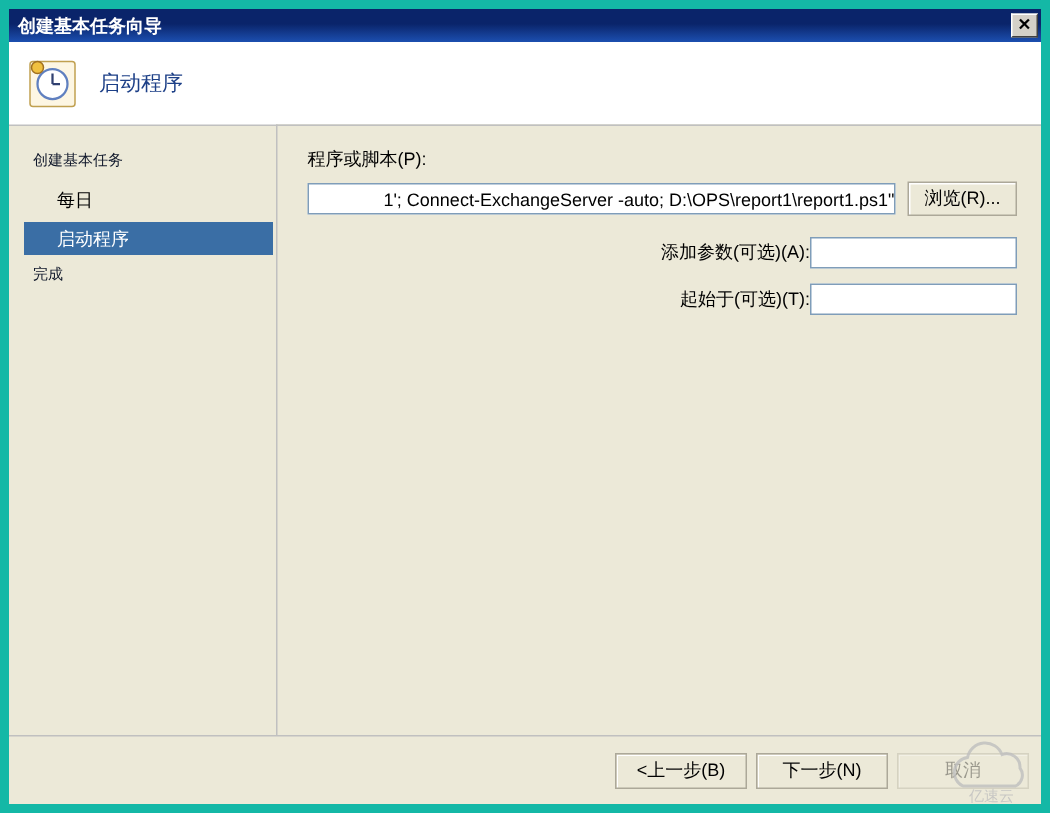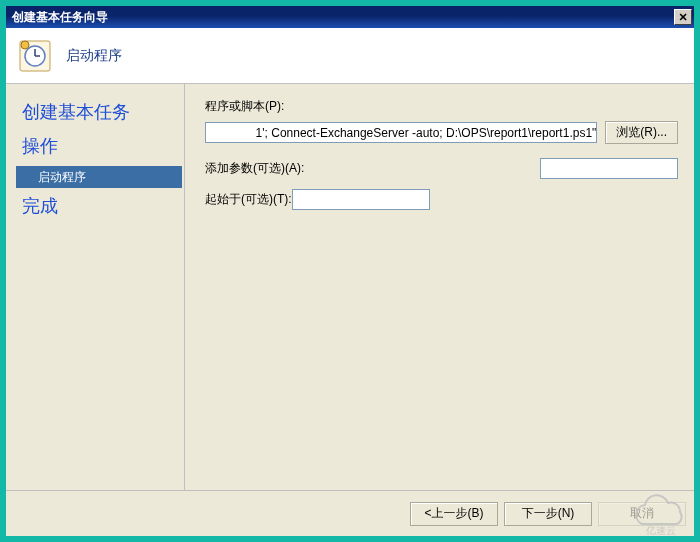--- a/index.html
+++ b/index.html
@@ -57,22 +57,22 @@
     flex: 1;
     display:flex;
     background: #ece9d8;
     position: relative;
   }
   .sidebar {
     width: 178px;
     padding: 14px 0px 14px 8px;
   }
   .side-heading {
-    color: #1d4ed8;
-    font-size: 18px;
+    color: #0f172a;
+    font-size: 10px;
     margin: 0 0 6px 2px;
     padding: 2px 6px;
     font-family: Liberation Serif, serif;
   }
   .side-item {
     color: #000;
     font-size: 12px;
     padding: 2px 6px 2px 24px;
     margin-bottom: 4px;
     line-height: 18px;
@@ -159,41 +159,41 @@
         <circle cx="7" cy="6" r="4" fill="#f0c040" stroke="#a07020"></circle>
       </svg>
     </div>
     <div class="header-title">启动程序</div>
   </div>
 
   <div class="body-area">
 
     <div class="sidebar">
       <div class="side-heading">创建基本任务</div>
-      <div class="side-heading">操作</div>
+      <div class="side-item">每日</div>
       <div class="side-item selected">启动程序</div>
       <div class="side-heading">完成</div>
     </div>
 
     <div class="main">
 
       <div class="row" style="margin-bottom:6px;">
         <span class="lbl">程序或脚本(P):</span>
       </div>
       <div class="row">
         <input type="text" class="txt txt-script" value="1'; Connect-ExchangeServer -auto; D:\OPS\report1\report1.ps1&quot;" style="">
         <button class="browse-btn">浏览(R)...</button>
       </div>
 
-      <div class="row" style="margin-top:14px; justify-content:space-between;gap:29px;">
+      <div class="row" style="margin-top:14px; justify-content:flex-end;">
         <span class="lbl" style="width:auto;">添加参数(可选)(A):</span>
         <input type="text" class="txt txt-arg" value="" style="">
       </div>
 
-      <div class="row" style="justify-content:flex-start;">
+      <div class="row" style="justify-content:flex-end;">
         <span class="lbl" style="width:auto;">起始于(可选)(T):</span>
         <input type="text" class="txt txt-start" value="" style="">
       </div>
 
     </div>
   </div>
 
   <div class="bottom-bar">
     <button class="nav-btn">&lt;上一步(B)</button>
     <button class="nav-btn">下一步(N)</button>

